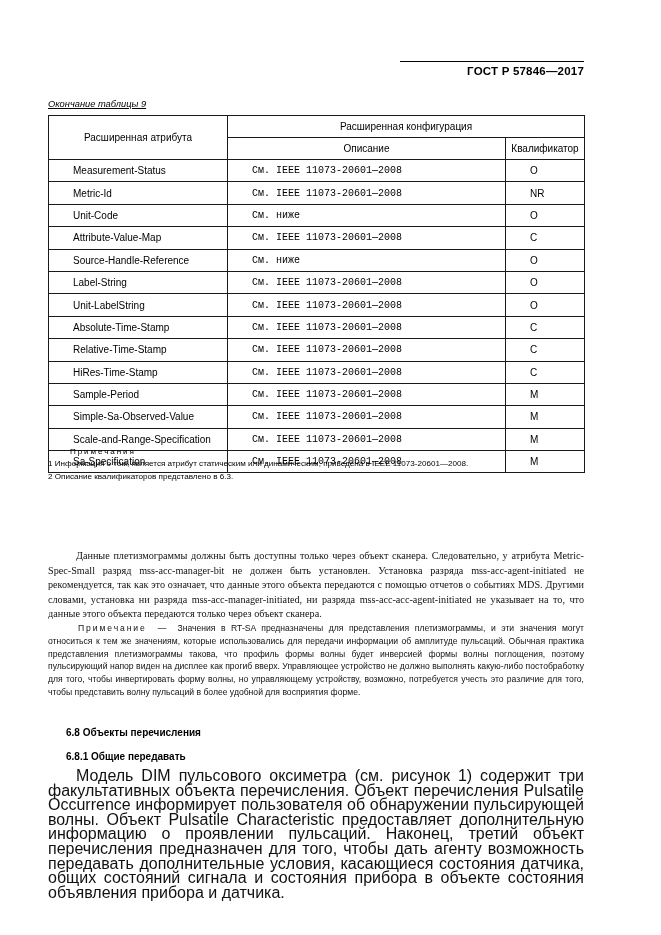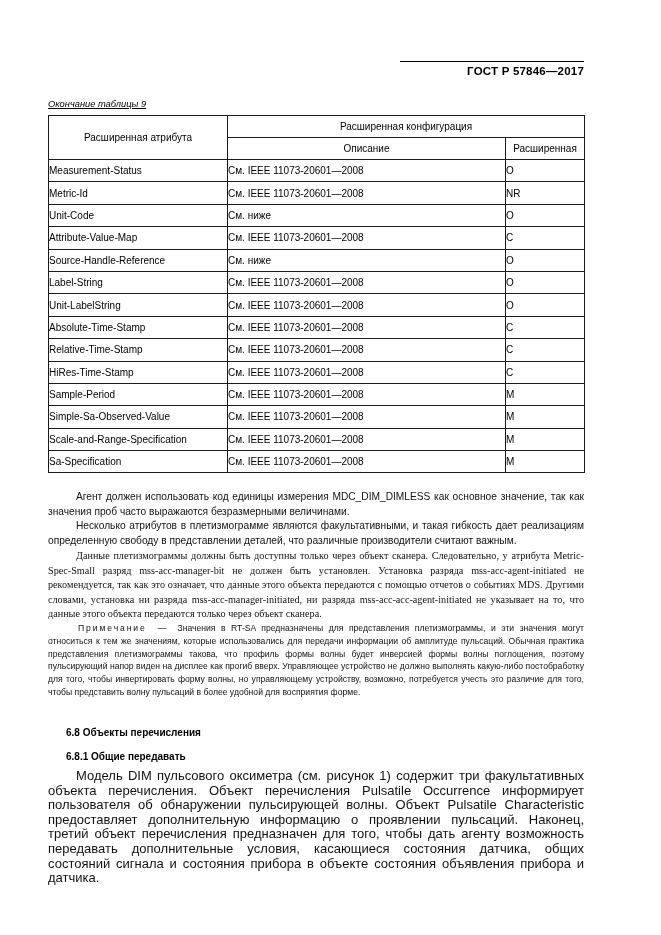--- a/index.html
+++ b/index.html
@@ -75,23 +75,23 @@
     font-size: 10px;
     color: #000;
     padding: 0;
     vertical-align: middle;
   }
   table.attrs th {
     text-align: center;
     height: 21px;
   }
   .th-name { height: 42px; }
-  table.attrs td { height: 21.4px; }
+  table.attrs td { height: 21.4px; padding-left: 24px; }
   .c-name  { padding-left: 8px; text-align: left; }
-  .c-value { padding-left: 10px; text-align: left; }
+  .c-value { padding-left: 10px; text-align: left; font-family: Liberation Mono, monospace; }
   .c-qual  { padding-left: 9px; text-align: left; }
   col.w-name  { width: 179px; }
   col.w-value { width: 278px; }
   col.w-qual  { width: 79px; }
 
   
   .tbl-notes {
     position: absolute;
     left: 48px;
     top: 437px;
@@ -149,21 +149,21 @@
   }
   .h-68  { top: 718px; }
   .h-681 { top: 742px; }
 
   
   .p-d {
     position: absolute;
     left: 48px;
     top: 760px;
     width: 536px;
-    font-size: 13px;
+    font-size: 16px;
     line-height: 14.6px;
     text-align: justify;
     color: #111;
   }
   .p-d p { margin: 0; text-indent: 28px; }
 
   
   .folio {
     position: absolute;
     left: 48px;
@@ -191,21 +191,21 @@
           <col class="w-value">
           <col class="w-qual">
       </colgroup>
       <thead>
         <tr>
           <th class="th-name" rowspan="2">Расширенная атрибута</th>
           <th colspan="2">Расширенная конфигурация</th>
         </tr>
         <tr>
           <th>Описание</th>
-          <th>Расширенная</th>
+          <th>Квалификатор</th>
         </tr>
       </thead>
       <tbody id="attrs-body">
           <tr>
             <td class="c-name">Measurement-Status</td>
             <td class="c-value">См. IEEE 11073-20601—2008</td>
             <td class="c-qual">O</td>
           </tr>
           <tr>
             <td class="c-name">Metric-Id</td>
@@ -269,28 +269,27 @@
           </tr>
           <tr>
             <td class="c-name">Sa-Specification</td>
             <td class="c-value">См. IEEE 11073-20601—2008</td>
             <td class="c-qual">M</td>
           </tr>
         </tbody>
     </table>
   </div>
 
-
-  <div class="body-block p-a">
-    <p>Агент должен использовать код единицы измерения MDC_DIM_DIMLESS как основное значение, так как значения проб часто выражаются безразмерными величинами.</p>
-  </div>
-
-  <div class="body-block p-b">
-    <p>Несколько атрибутов в плетизмограмме являются факультативными, и такая гибкость дает реализациям определенную свободу в представлении деталей, что различные производители считают важным.</p>
-  </div>
+  <div class="tbl-notes">
+    <div class="notes-title">Примечания</div>
+    <div class="note-line">1 Информация о том, является атрибут статическим или динамическим, приведена в IEEE 11073-20601—2008.</div>
+    <div class="note-line">2 Описание квалификаторов представлено в 6.3.</div>
+  </div>
+
+
 
   <div class="body-block p-c">
     <p>Данные плетизмограммы должны быть доступны только через объект сканера. Следовательно, у атрибута Metric-Spec-Small разряд mss-acc-manager-bit не должен быть установлен. Установка разряда mss-acc-agent-initiated не рекомендуется, так как это означает, что данные этого объекта передаются с помощью отчетов о событиях MDS. Другими словами, установка ни разряда mss-acc-manager-initiated, ни разряда mss-acc-acc-agent-initiated не указывает на то, что данные этого объекта передаются только через объект сканера.</p>
   </div>
 
   <div class="note-block">
     <p><span class="nb-label">Примечание</span><span class="nb-dash">&nbsp; —&nbsp; </span><span>Значения в RT-SA предназначены для представления плетизмограммы, и эти значения могут относиться к тем же значениям, которые использовались для передачи информации об амплитуде пульсаций. Обычная практика представления плетизмограммы такова, что профиль формы волны будет инверсией формы волны поглощения, поэтому пульсирующий напор виден на дисплее как прогиб вверх. Управляющее устройство не должно выполнять какую-либо постобработку для того, чтобы инвертировать форму волны, но управляющему устройству, возможно, потребуется учесть это различие для того, чтобы представить волну пульсаций в более удобной для восприятия форме.</span></p>
   </div>
 
   <div class="h-sect h-68">6.8 Объекты перечисления</div>

